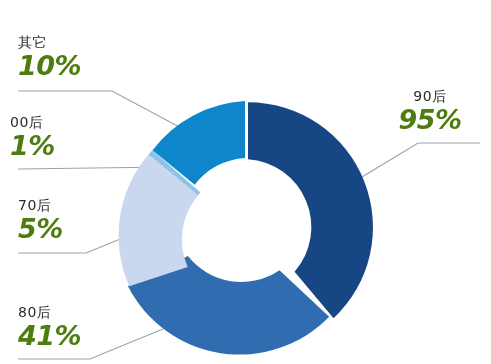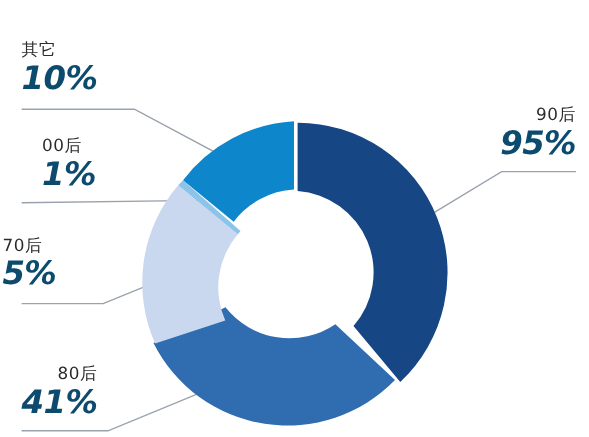--- a/index.html
+++ b/index.html
@@ -21,32 +21,32 @@
     letter-spacing:.5px;
     line-height:17px;
     font-family:"DejaVu Sans","Liberation Sans",sans-serif;
   }
   .label .val{
     display:block;
     font-size:27px;
     line-height:30px;
     font-weight:bold;
     font-style:italic;
-    color:#0c4a6e;
+    color:#4d7c0f;
     letter-spacing:-.5px;
     font-family:"DejaVu Sans","Liberation Sans",sans-serif;
   }
   .label.right{text-align:right;}
 
   
   #lbl-qita{left:18px;top:6px;}
-  #lbl-00 {left:35px;top:86px;}
-  #lbl-70 {left:2px;top:169px;}
-  #lbl-80 {left:18px;top:276px;text-align:right;}
-  #lbl-90 {left:380px;top:60px;width:100px;}
+  #lbl-00 {left:10px;top:86px;}
+  #lbl-70 {left:18px;top:169px;}
+  #lbl-80 {left:18px;top:276px;}
+  #lbl-90 {left:380px;top:60px;width:100px;text-align:center;}
 </style>
 </head>
 <body>
 
 <div id="root">
 
   <svg class="chart-svg" viewBox="0 0 491 364">
 
     <g fill="none" stroke="#9aa3ad" stroke-width="1.2">
       <polyline points="18,63 112,63 215,118"></polyline>

